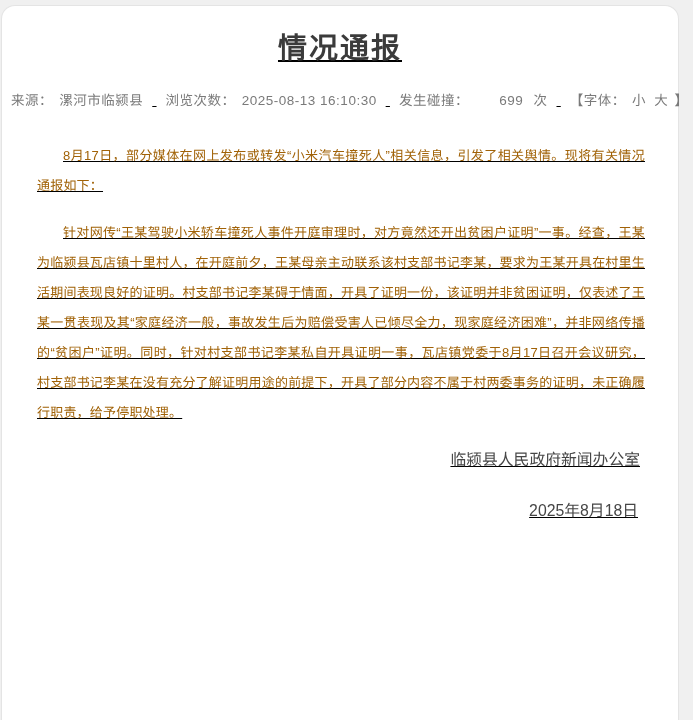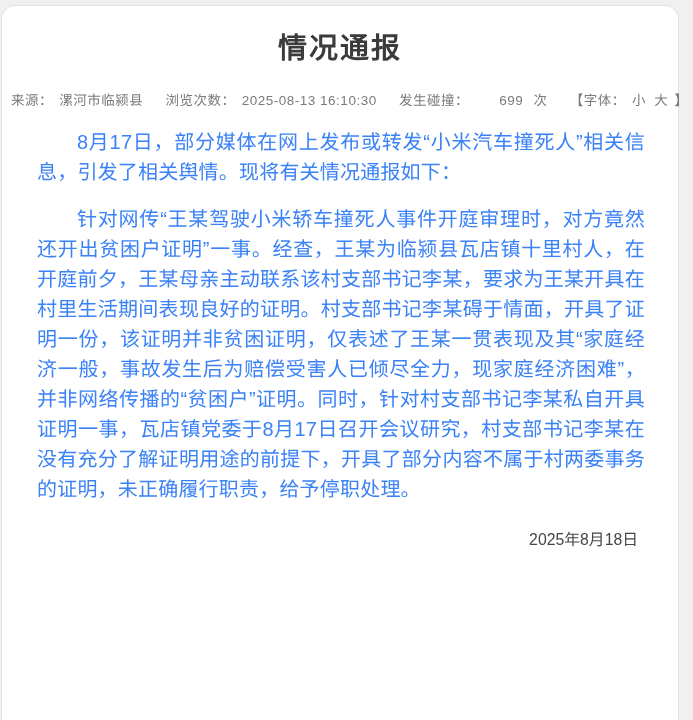--- a/index.html
+++ b/index.html
@@ -14,20 +14,21 @@
   * { box-sizing: border-box; }
 
   .card {
     margin: 5px 14px 0 1px;
     height: 715px;
     background: #ffffff;
     border: 1px solid #e4e4e4;
     border-bottom: none;
     border-radius: 14px 14px 0 0;
     padding-top: 18px;
+    text-decoration: underline;
   }
 
   .title {
     margin: 6px 0 0 0;
     text-align: center;
     font-size: 29px;
     line-height: 36px;
     font-weight: 600;
     color: #3b3b3b;
     letter-spacing: 2px;
@@ -40,25 +41,25 @@
     color: #7a7a7a;
     letter-spacing: 0.5px;
     white-space: nowrap;
   }
   .meta .group { display: inline-block; margin: 0 9px; }
   .meta .label { margin-right: 2px; }
   .meta .views-count { margin: 0 6px 0 24px; }
   .meta .font-btn { cursor: pointer; margin: 0 2px; }
 
   .content {
-    margin-top: 18px;
+    margin-top: 32px;
     padding: 0 33px 0 35px;
-    font-size: 20px;
+    font-size: 13px;
     line-height: 30px;
-    color: #3b82f6;
+    color: #a16207;
     text-align: justify;
     letter-spacing: 0.2px;
   }
   .content p {
     margin: 0 0 17px 0;
     text-indent: 2em;
   }
 
   .signature {
     margin-top: 12px;
@@ -104,16 +105,17 @@
       <span class="font-btn">大</span>
       <span>】</span>
     </span>
   </div>
 
   <div class="content">
     <p>8月17日，部分媒体在网上发布或转发“小米汽车撞死人”相关信息，引发了相关舆情。现将有关情况通报如下：</p>
     <p>针对网传“王某驾驶小米轿车撞死人事件开庭审理时，对方竟然还开出贫困户证明”一事。经查，王某为临颍县瓦店镇十里村人，在开庭前夕，王某母亲主动联系该村支部书记李某，要求为王某开具在村里生活期间表现良好的证明。村支部书记李某碍于情面，开具了证明一份，该证明并非贫困证明，仅表述了王某一贯表现及其“家庭经济一般，事故发生后为赔偿受害人已倾尽全力，现家庭经济困难”，并非网络传播的“贫困户”证明。同时，针对村支部书记李某私自开具证明一事，瓦店镇党委于8月17日召开会议研究，村支部书记李某在没有充分了解证明用途的前提下，开具了部分内容不属于村两委事务的证明，未正确履行职责，给予停职处理。</p>
   </div>
 
+  <div class="signature">临颍县人民政府新闻办公室</div>
 
   <div class="date-line">2025年8月18日</div>
 
 </div>
 
 </body></html>

